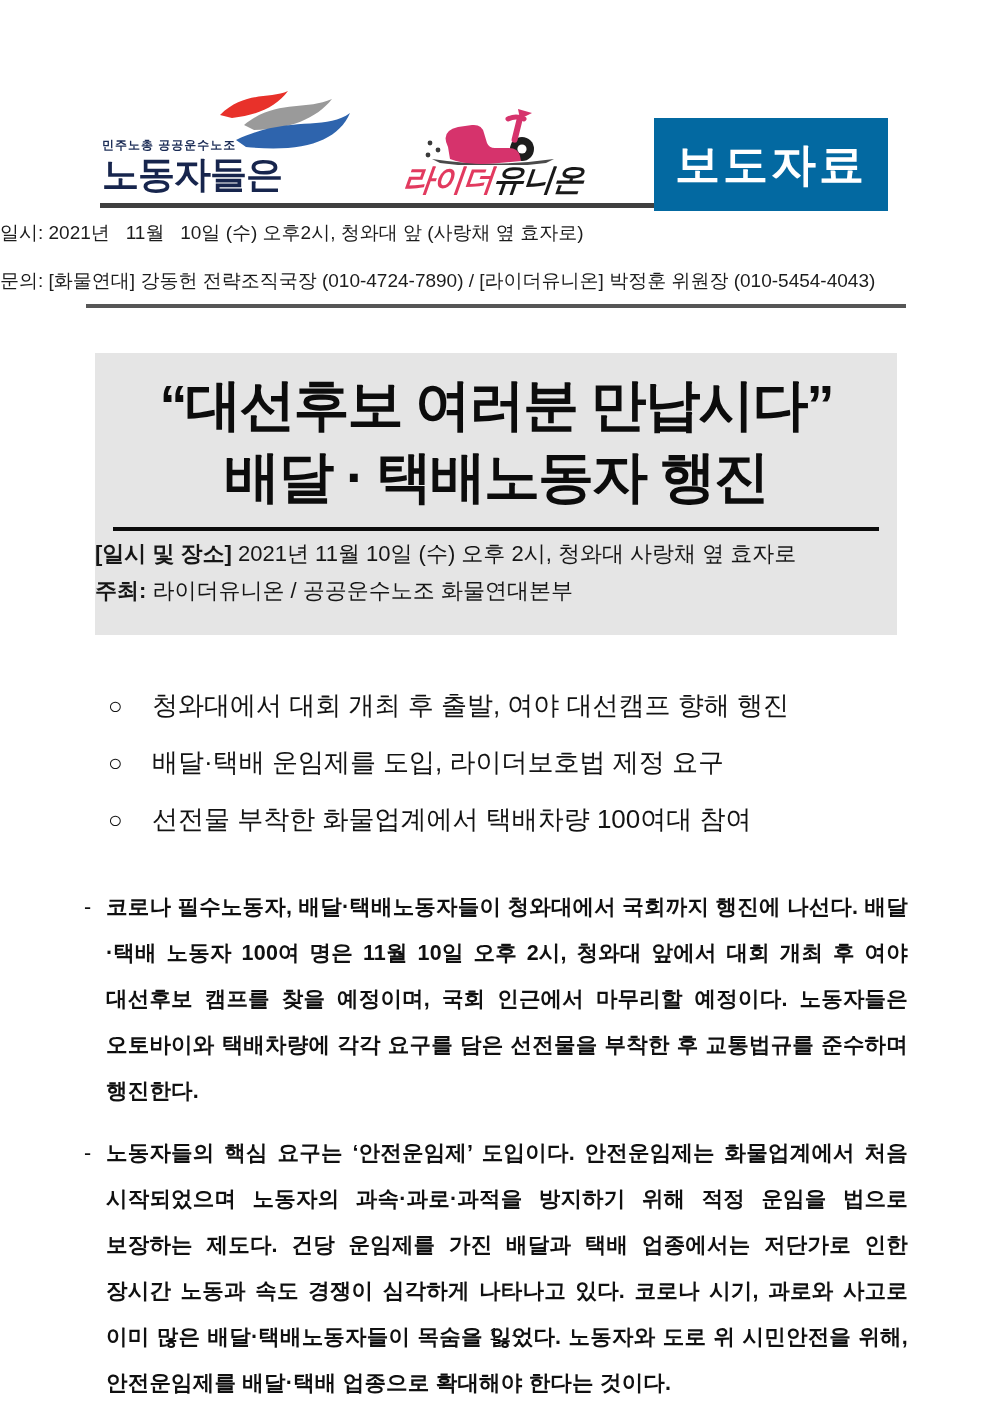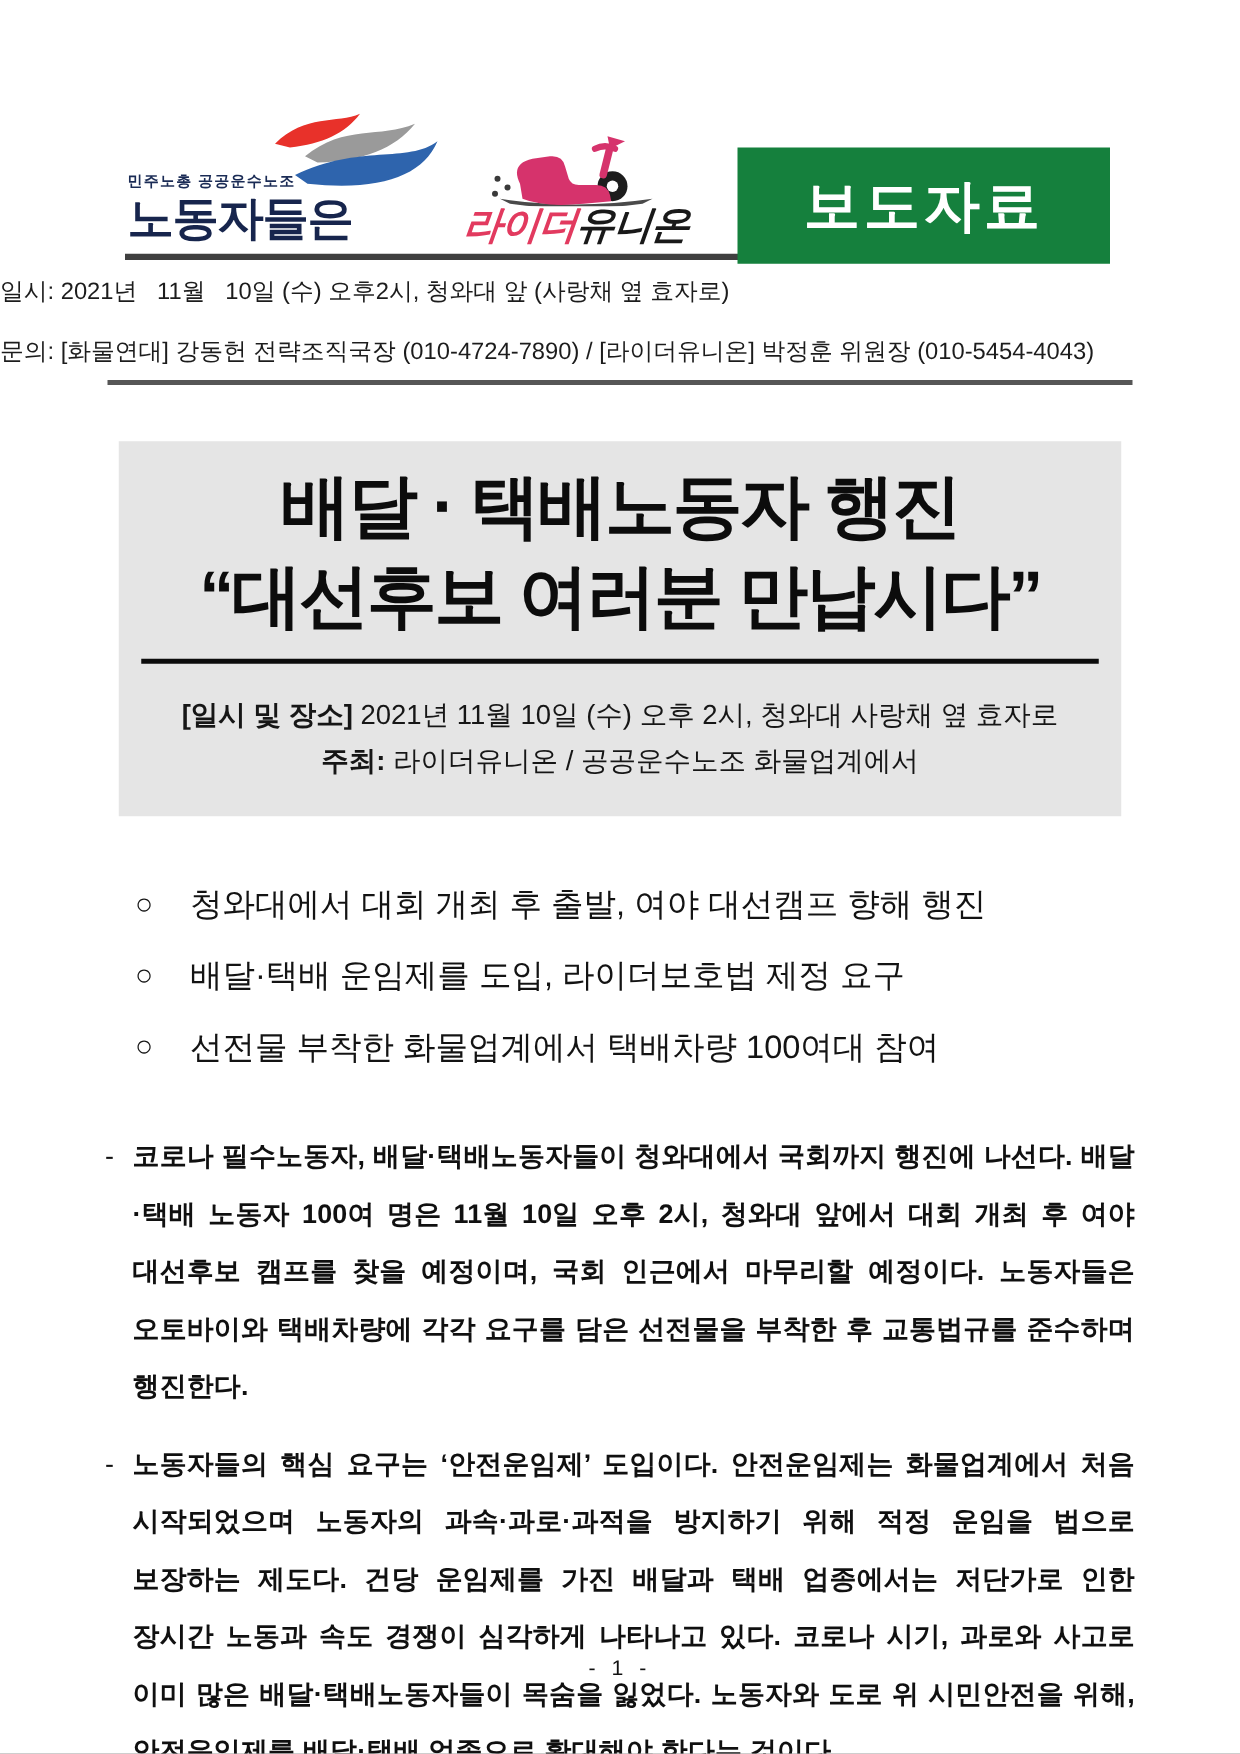--- a/index.html
+++ b/index.html
@@ -72,22 +72,22 @@
     transform: skewX(-6deg);
     white-space: nowrap;
     line-height: 1.1;
   }
   .rider-wordmark .accent { color: #e23a5f; }
   .rider-wordmark .rest   { color: #191919; }
 
   .press-box {
     position: relative;
     z-index: 2;
-    width: 298px; height: 93px;
-    background: #15803d;
+    width: 234px; height: 93px;
+    background: #0369a1;
     color: #ffffff;
     display: flex; align-items: center; justify-content: center;
     font-size: 45px;
     font-weight: 900;
     letter-spacing: 3px;
     margin-bottom: 0;
   }
 
   
   .info-line {
@@ -115,22 +115,21 @@
     font-weight: 900;
     color: #0c0c0c;
     letter-spacing: -2px;
     line-height: 72px;
   }
   .title-rule {
     height: 4px; background: #0c0c0c;
     margin: 14px 18px 0 18px;
   }
   .title-details {
-    margin-top: 22px;
-    text-align: center;
+    margin-top: 4px;
     font-size: 22px;
     line-height: 37px;
     color: #161616;
   }
   .title-details b { font-weight: bold; }
 
   
   .bullets {
     margin: 42px 90px 0 108px;
     font-size: 26px;
@@ -218,27 +217,27 @@
 
     <div class="header-rule"></div>
   </div>
 
   <div class="info-line info-datetime">일시: 2021년   11월   10일 (수) 오후2시, 청와대 앞 (사랑채 옆 효자로)</div>
   <div class="info-line info-contact">문의: [화물연대] 강동헌 전략조직국장 (010-4724-7890) / [라이더유니온] 박정훈 위원장 (010-5454-4043)</div>
   <div class="info-rule"></div>
 
   <div class="title-box">
     <div class="main-title">
+      <div>“대선후보 여러분 만납시다”</div>
       <div>배달 · 택배노동자 행진</div>
-      <div>“대선후보 여러분 만납시다”</div>
     </div>
     <div class="title-rule"></div>
     <div class="title-details">
       <div><b>[일시 및 장소]</b><span> 2021년 11월 10일 (수) 오후 2시, 청와대 사랑채 옆 효자로</span></div>
-      <div><b>주최:</b><span> 라이더유니온 / 공공운수노조 화물업계에서</span></div>
+      <div><b>주최:</b><span> 라이더유니온 / 공공운수노조 화물연대본부</span></div>
     </div>
   </div>
 
   <div class="bullets">
     <div class="bullet-item">
       <span class="bullet-marker">○</span>
       <span>청와대에서 대회 개최 후 출발, 여야 대선캠프 향해 행진</span>
     </div>
     <div class="bullet-item">
       <span class="bullet-marker">○</span>

